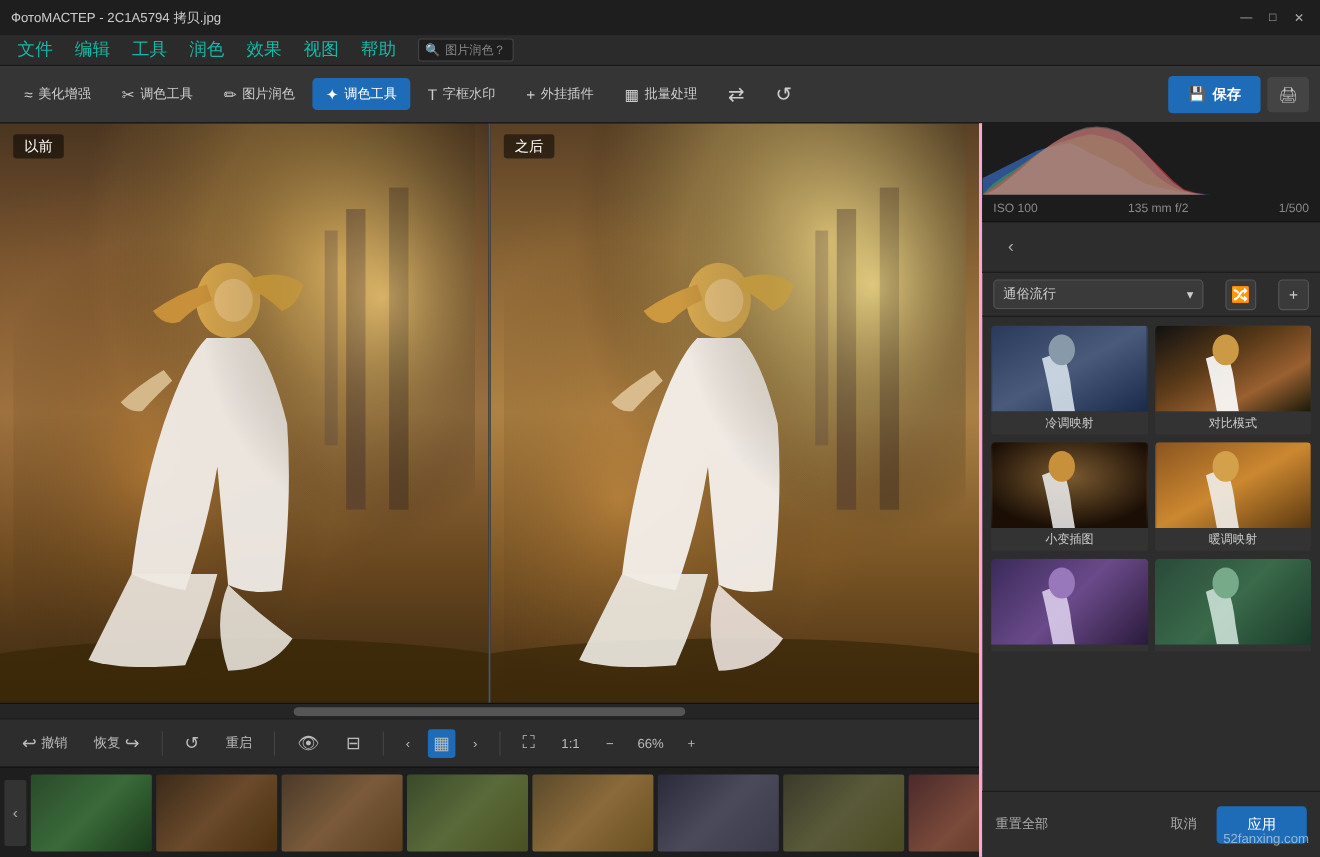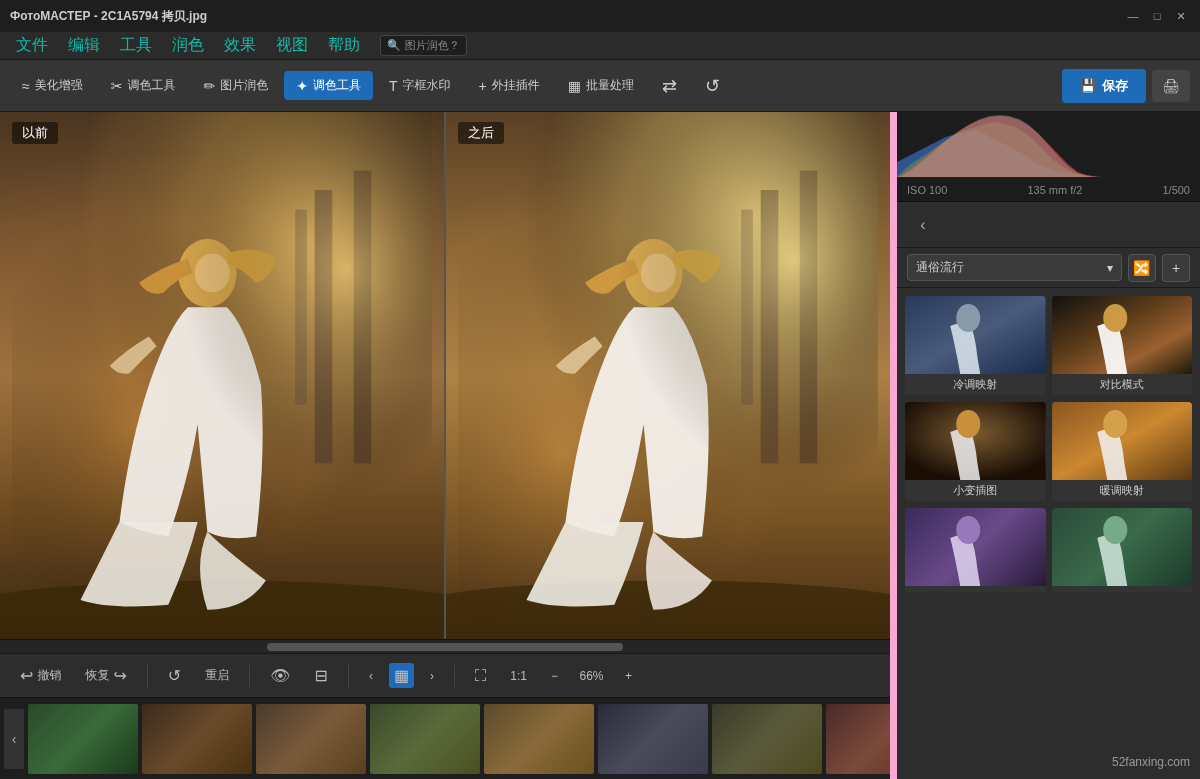--- a/index.html
+++ b/index.html
@@ -17,21 +17,21 @@
     
     #titlebar {
       height: 32px;
       background: #1e1e1e;
       display: flex;
       align-items: center;
       padding: 0 10px;
       color: #ccc;
       font-size: 12px;
     }
-    #titlebar .title { flex: 1; font-weight: bold; }
+    #titlebar .title { flex: 1; }
     #titlebar .win-controls { display: flex; gap: 6px; }
     #titlebar .win-btn {
       width: 18px; height: 18px;
       display: flex; align-items: center; justify-content: center;
       cursor: pointer; font-size: 11px; color: #aaa;
     }
 
     
     #menubar {
       height: 28px;
@@ -248,21 +248,21 @@
       cursor: pointer;
       position: relative;
     }
 
     
     #right-panel {
       width: 310px;
       background: #2d2d2d;
       display: flex;
       flex-direction: column;
-      border-left: 7px solid #f9a8d4;
+      border-left: 3px solid #f9a8d4;
     }
 
     
     #histogram {
       height: 90px;
       background: #1c1c1c;
       position: relative;
       overflow: hidden;
       border-bottom: 1px solid #111;
     }
@@ -293,21 +293,21 @@
       flex: 1; text-align: center;
       font-size: 14px; color: #ddd;
     }
 
     
     #dropdown-row {
       height: 40px;
       display: flex;
       align-items: center;
       padding: 0 10px;
-      gap: 6px;
+      gap: 20px;
       border-bottom: 1px solid #1a1a1a;
     }
     .category-select {
       flex: 1;
       background: #3a3a3a;
       border: 1px solid #555;
       border-radius: 4px;
       padding: 4px 8px;
       color: #ccc;
       font-size: 12px;
@@ -792,16 +792,23 @@
               <rect width="140" height="78" fill="none"></rect>
               <path d="M55,78 Q50,50 45,30 Q55,25 65,28 Q70,40 72,60 L75,78 Z" fill="#ddf0e8" opacity="0.8"></path>
               <ellipse cx="63" cy="22" rx="12" ry="14" fill="#77aa88"></ellipse>
             </svg>
           </div>
           <div class="style-label"></div>
         </div>
       </div>
     </div>
 
+    <div id="right-bottom">
+      <div class="reset-btn">重置全部</div>
+      <div style="display:flex; align-items:center; gap:8px;">
+        <div class="cancel-btn">取消</div>
+        <div class="apply-btn">应用</div>
+      </div>
+    </div>
   </div>
 </div>
 
 <div class="watermark">52fanxing.com</div>
 
 </body></html>

